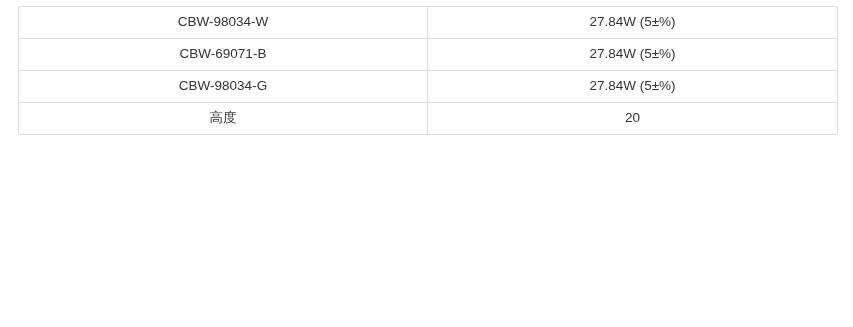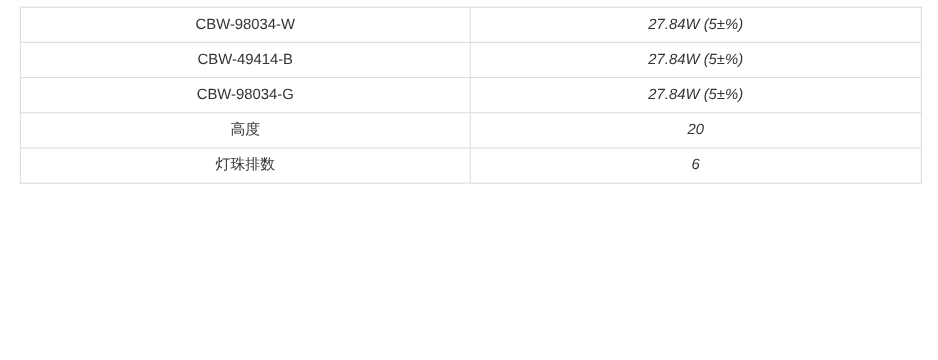--- a/index.html
+++ b/index.html
@@ -30,44 +30,39 @@
     font-size: 13.5px;
     color: #333333;
     padding: 0;
     line-height: 1.2;
   }
   table.spec-table td.col-name {
     width: 408px;
   }
   table.spec-table td.col-value {
     width: 409px;
-    font-style: italic;
   }
 </style>
 </head>
 <body>
 
 <div id="spec-table-wrap">
   <table class="spec-table">
     <tbody>
       <tr>
         <td class="col-name">CBW-98034-W</td>
         <td class="col-value">27.84W (5±%)</td>
       </tr>
       <tr>
-        <td class="col-name">CBW-49414-B</td>
+        <td class="col-name">CBW-69071-B</td>
         <td class="col-value">27.84W (5±%)</td>
       </tr>
       <tr>
         <td class="col-name">CBW-98034-G</td>
         <td class="col-value">27.84W (5±%)</td>
       </tr>
       <tr>
         <td class="col-name">高度</td>
         <td class="col-value">20</td>
       </tr>
-      <tr>
-        <td class="col-name">灯珠排数</td>
-        <td class="col-value">6</td>
-      </tr>
     </tbody>
   </table>
 </div>
 
 </body></html>

